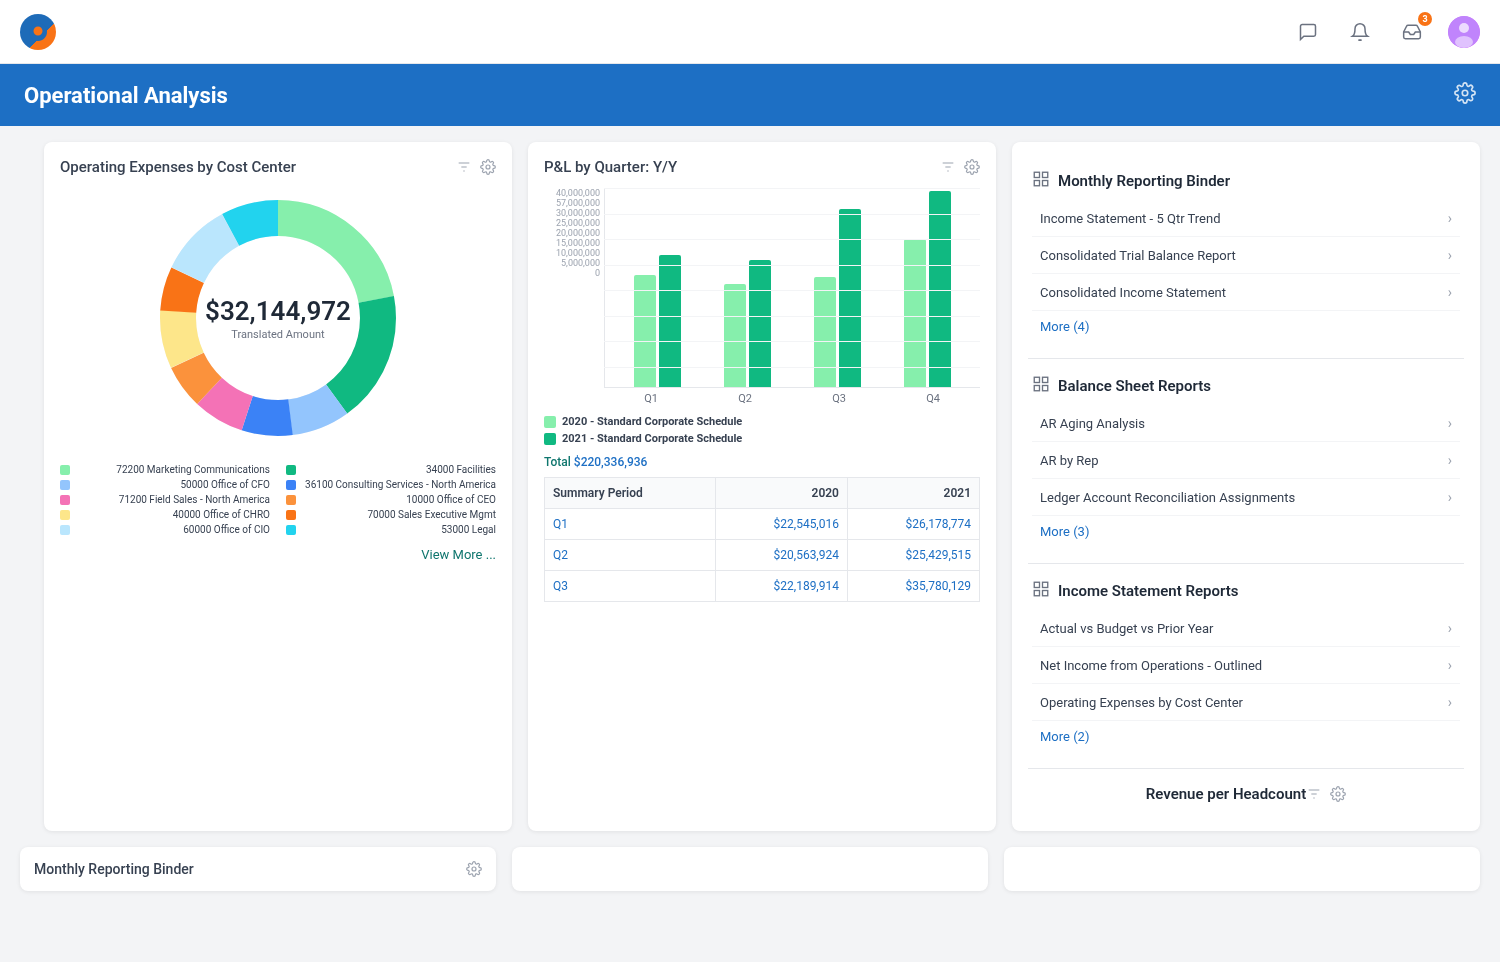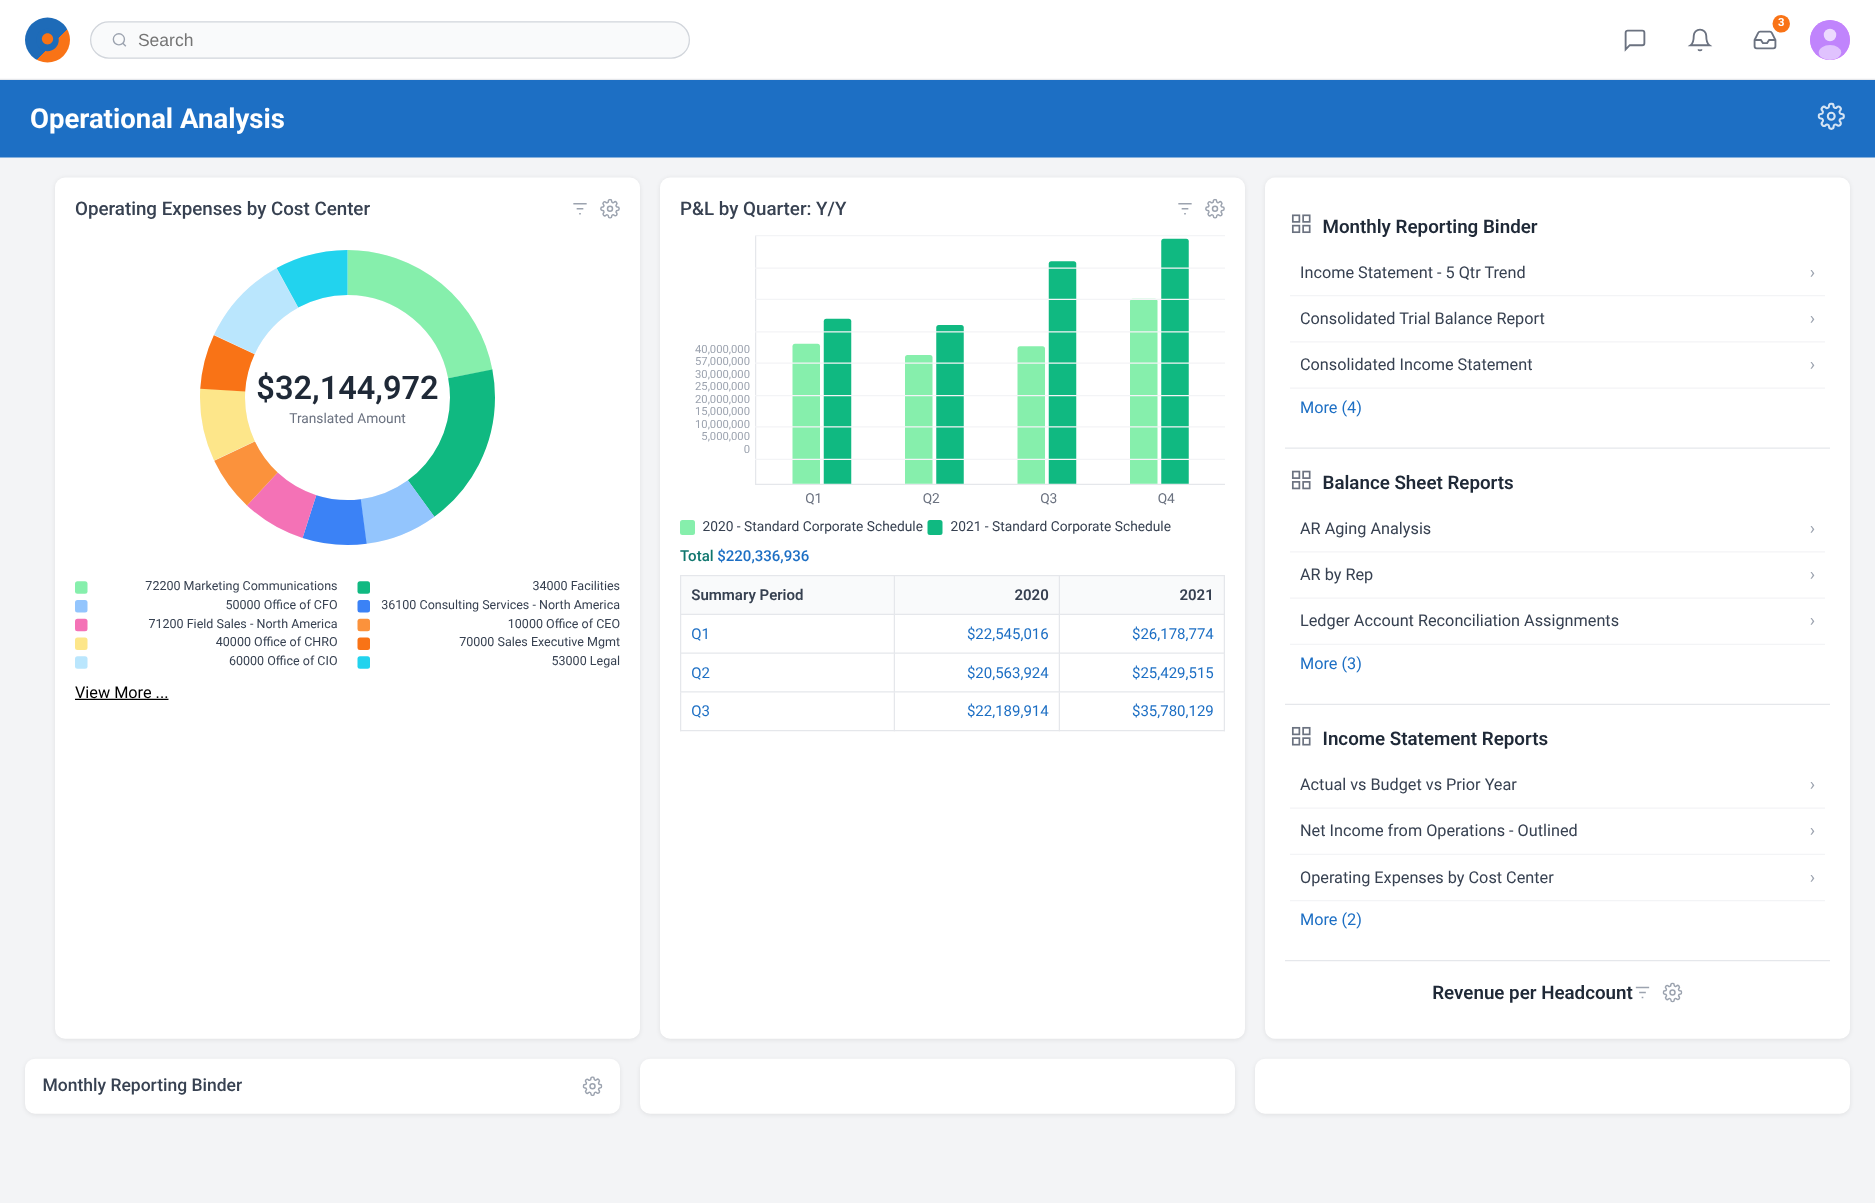--- a/index.html
+++ b/index.html
@@ -92,31 +92,31 @@
     .donut-label { font-size: 11px; color: #6b7280; margin-top: 2px; }
 
     
     .legend-grid {
       display: grid; grid-template-columns: 1fr 1fr;
       gap: 4px 16px; font-size: 11px; color: #374151; margin-top: 8px;
     }
     .legend-item { display: flex; align-items: center; gap: 5px; justify-content: space-between; }
     .legend-dot { width: 10px; height: 10px; border-radius: 2px; flex-shrink: 0; }
     .view-more {
-      text-align: left; margin-top: 12px;
-      font-size: 13px; color: #000000; cursor: pointer; text-decoration: underline;
+      text-align: right; margin-top: 12px;
+      font-size: 13px; color: #0f766e; cursor: pointer;
     }
 
     
     .bar-chart-area {
       position: relative; margin: 8px 0;
     }
     .y-axis-labels {
       position: absolute; left: 0; top: 0; bottom: 40px;
-      display: flex; flex-direction: column; justify-content: flex-end;
+      display: flex; flex-direction: column; justify-content: flex-start;
       font-size: 9px; color: #9ca3af; text-align: right;
       width: 56px;
     }
     .bar-chart-inner {
       margin-left: 60px;
       position: relative;
     }
     .bars-row {
       display: flex; align-items: flex-end; justify-content: space-around;
       height: 200px; border-left: 1px solid #e5e7eb; border-bottom: 1px solid #e5e7eb;
@@ -127,22 +127,22 @@
       width: 22px; border-radius: 2px 2px 0 0;
     }
     .bar-2020 { background: #86efac; }
     .bar-2021 { background: #10b981; }
     .x-labels {
       display: flex; justify-content: space-around;
       font-size: 11px; color: #6b7280; margin-top: 4px;
       margin-left: 60px;
     }
     .chart-legend {
-      display: flex; gap: 4px;
-      margin: 10px 0; font-size: 11px; color: #374151;
+      display: flex; flex-direction: column; gap: 4px;
+      margin: 10px 0; font-size: 11px; color: #374151; font-weight: bold;
     }
     .chart-legend-item { display: flex; align-items: center; gap: 6px; }
     .legend-sq { width: 12px; height: 12px; border-radius: 2px; }
     .chart-total { font-size: 12px; color: #374151; margin: 4px 0; }
     .chart-total span { color: #0f766e; font-weight: 500; }
 
     
     .summary-table { width: 100%; border-collapse: collapse; margin-top: 8px; font-size: 12px; }
     .summary-table th {
       background: #f9fafb; padding: 8px; text-align: left;
@@ -179,27 +179,20 @@
   </style>
 </head>
 <body>
 
 <nav class="top-nav">
   <div class="logo-icon">
     <svg width="22" height="22" viewBox="0 0 22 22" fill="none">
       <path d="M11 2C6.03 2 2 6.03 2 11s4.03 9 9 9 9-4.03 9-9-4.03-9-9-9z" fill="#1e6bb8"></path>
       <path d="M11 5.5C8.52 5.5 6.5 7.52 6.5 10S8.52 14.5 11 14.5 15.5 12.48 15.5 10 13.48 5.5 11 5.5z" fill="#f97316"></path>
     </svg>
-  </div>
-  <div class="search-bar">
-    <svg width="14" height="14" viewBox="0 0 24 24" fill="none" stroke="#9ca3af" stroke-width="2">
-      <circle cx="11" cy="11" r="8"></circle>
-        <line x1="21" y1="21" x2="16.65" y2="16.65"></line>
-    </svg>
-    <input type="text" placeholder="Search" style="">
   </div>
   <div class="nav-spacer"></div>
   <div class="nav-icons">
     <div class="nav-icon-btn">
       <svg width="20" height="20" viewBox="0 0 24 24" fill="none" stroke="#6b7280" stroke-width="1.8">
         <path d="M21 15a2 2 0 0 1-2 2H7l-4 4V5a2 2 0 0 1 2-2h14a2 2 0 0 1 2 2z"></path>
       </svg>
     </div>
     <div class="nav-icon-btn">
       <svg width="20" height="20" viewBox="0 0 24 24" fill="none" stroke="#6b7280" stroke-width="1.8">

